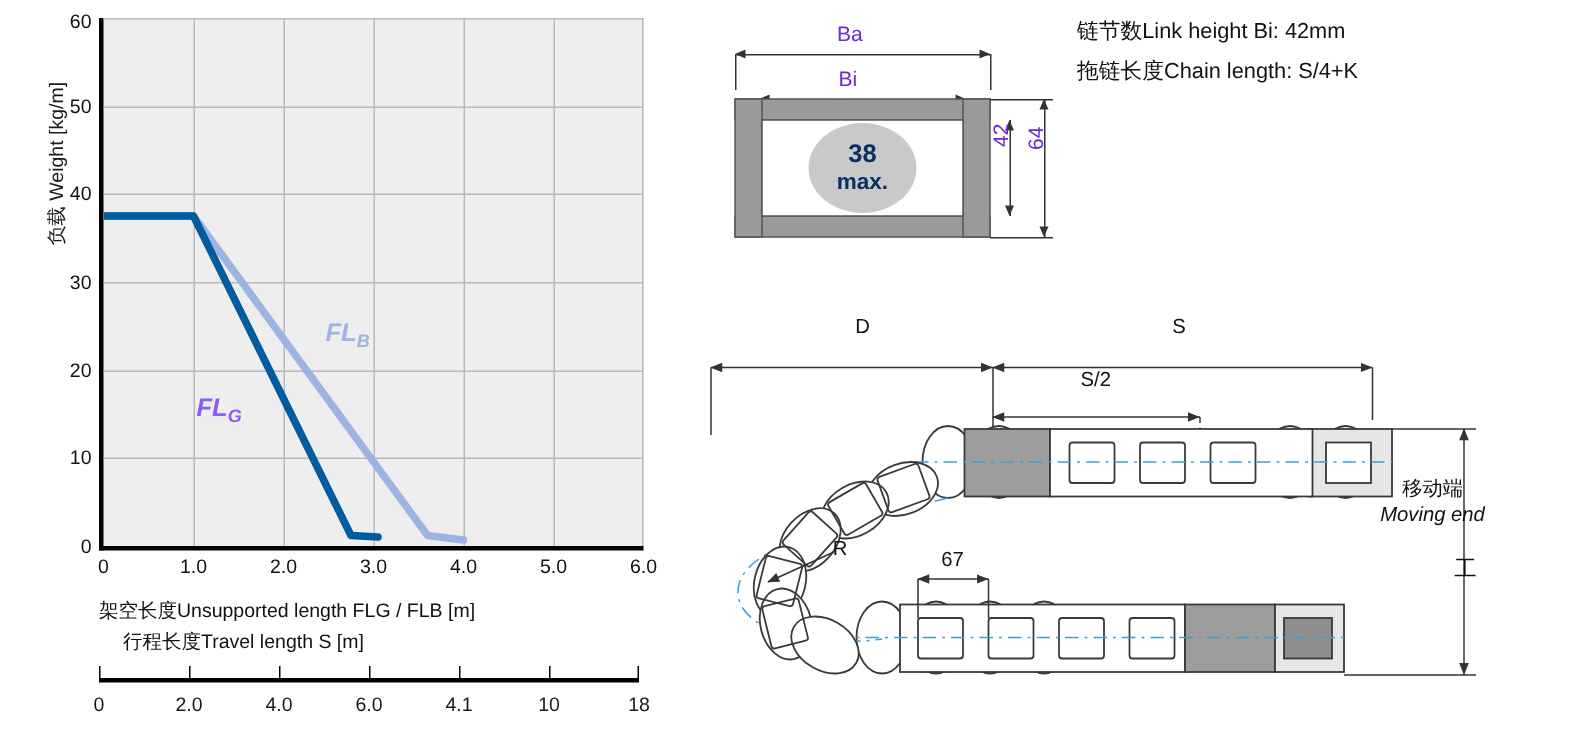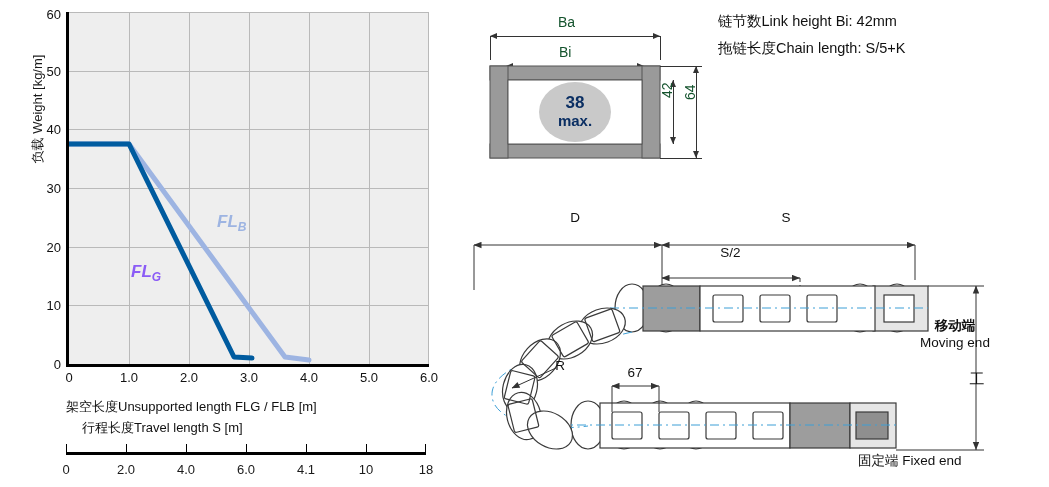--- a/index.html
+++ b/index.html
@@ -40,21 +40,21 @@
   #axis2 .tickmark{position:absolute;top:-8px;width:1px;height:8px;background:#000;}
   #axis2 .tlabel{position:absolute;top:10px;font-size:13px;transform:translateX(-50%);}
 
   .xcaption{position:absolute;font-size:13px;color:#111;}
 
   
   #cross-panel{left:470px;top:0;width:240px;height:200px;}
   .dimline{position:absolute;background:#333;}
   .dim-h{height:1px;}
   .dim-v{width:1px;}
-  .dimtext{position:absolute;font-size:14px;color:#14532d;}
+  .dimtext{position:absolute;font-size:14px;color:#6d28d9;}
   .arrowL,.arrowR{position:absolute;width:0;height:0;border-top:3.5px solid transparent;border-bottom:3.5px solid transparent;}
   .arrowL{border-right:7px solid #333;}
   .arrowR{border-left:7px solid #333;}
   .arrowU,.arrowD{position:absolute;width:0;height:0;border-left:3.5px solid transparent;border-right:3.5px solid transparent;}
   .arrowU{border-bottom:7px solid #333;}
   .arrowD{border-top:7px solid #333;}
 
   
   #spec-list{left:718px;top:8px;width:330px;}
   #spec-list .spec-row{font-size:14.5px;line-height:27px;color:#111;white-space:nowrap;}
@@ -175,21 +175,21 @@
   <div class="arrowU" style="left:222.5px;top:66px;"></div>
   <div class="arrowD" style="left:222.5px;top:151px;"></div>
   <div class="dimtext" style="left:212px;top:100px;transform:rotate(-90deg);transform-origin:left top;">64</div>
 
   <div class="dimline dim-h" style="left:190px;top:66px;width:42px;"></div>
   <div class="dimline dim-h" style="left:190px;top:158px;width:42px;"></div>
 </div>
 
 <div class="abs" id="spec-list">
   <div class="spec-row">链节数Link height Bi:   42mm</div>
-  <div class="spec-row">拖链长度Chain length:   S/5+K</div>
+  <div class="spec-row">拖链长度Chain length:   S/4+K</div>
 </div>
 
 <div class="abs" id="chain-panel">
 
   <svg width="589" height="287" viewBox="0 0 589 287">
     <defs>
       <marker id="ar" markerWidth="9" markerHeight="9" refX="8" refY="3.2" orient="auto">
         <path d="M0,0 L8,3.2 L0,6.4 z" fill="#333"></path>
       </marker>
       <marker id="al" markerWidth="9" markerHeight="9" refX="0.5" refY="3.2" orient="auto">
@@ -273,16 +273,15 @@
     <line x1="436" y1="250" x2="524" y2="250" stroke="#333" stroke-width="1"></line>
   </svg>
 
   
   <div class="cap" style="left:95px;top:10px;width:40px;">D</div>
   <div class="cap" style="left:306px;top:10px;width:40px;">S</div>
   <div class="cap" style="left:248px;top:45px;width:45px;">S/2</div>
   <div class="cap" style="left:155px;top:165px;width:40px;">67</div>
   <div class="cap" style="left:90px;top:158px;width:20px;">R</div>
   <div class="cap" style="left:503px;top:170px;width:28px;font-size:15px;">工</div>
-  <div class="cap" style="left:440px;top:117px;width:110px;font-weight:bold;">移动端</div>
-  <div class="cap" style="left:440px;top:135px;width:110px;">Moving end</div>
-  <div class="cap" style="left:398px;top:252px;width:150px;text-align:left;">固定端 Fixed end</div>
+  <div class="cap" style="left:440px;top:117px;width:110px;">移动端</div>
+  <div class="cap" style="left:440px;top:135px;width:110px;font-style:italic;">Moving end</div>
 </div>
 
 </body></html>

